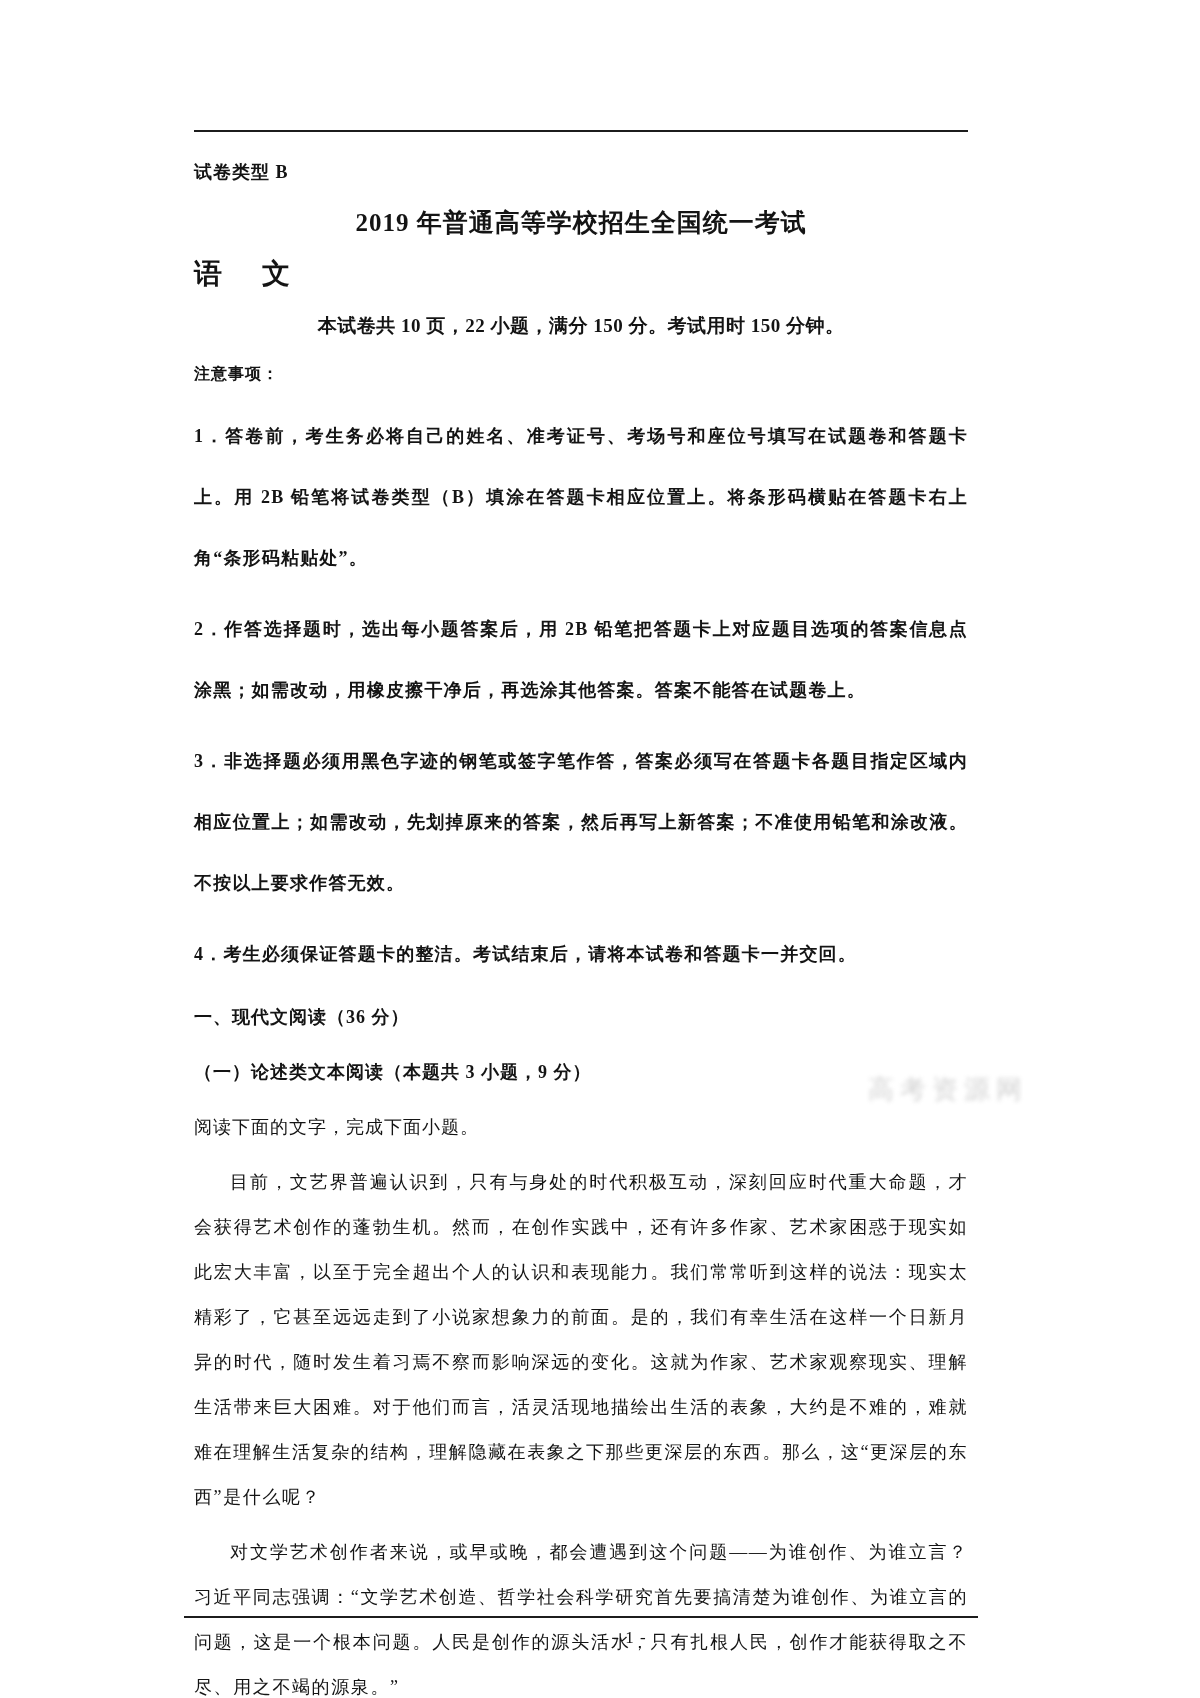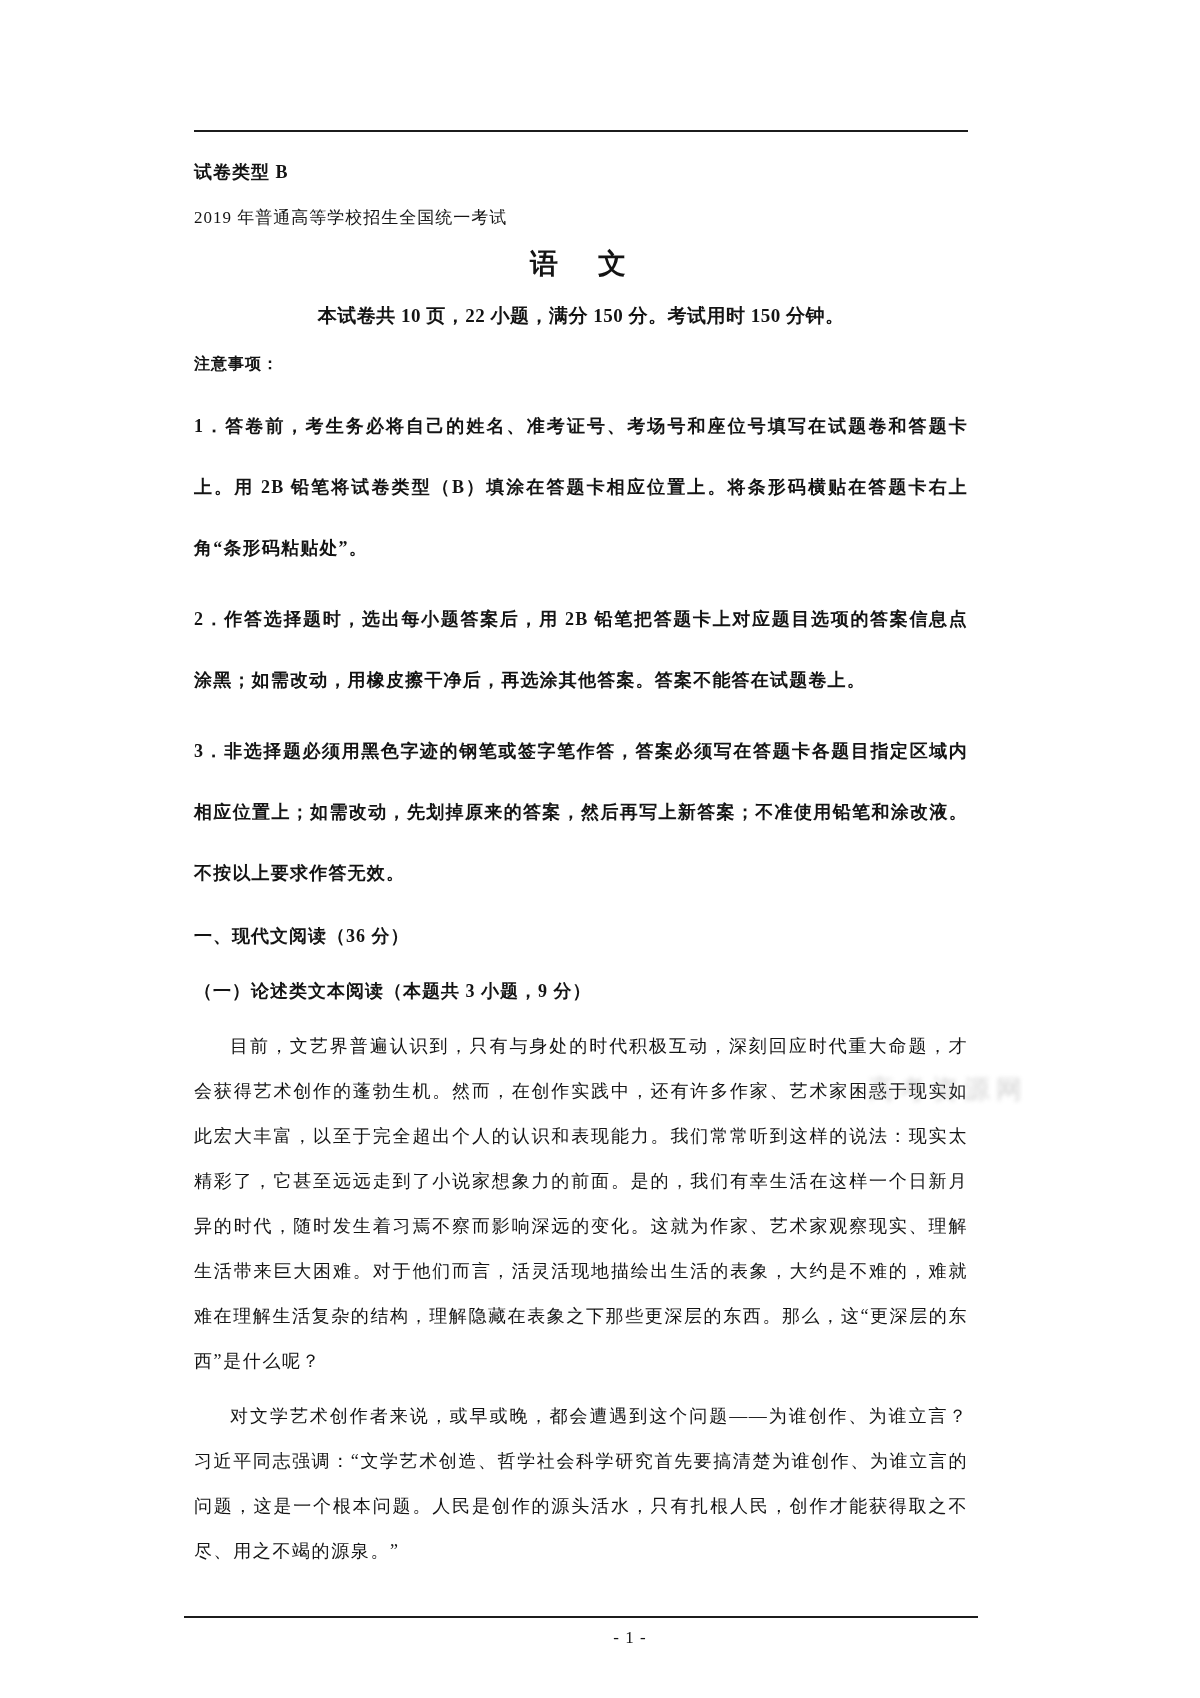--- a/index.html
+++ b/index.html
@@ -23,27 +23,27 @@
   }
   .top-rule { margin-top:100px; }
   .exam-type {
     margin-top:28px;
     font-size:18px;
     font-weight:bold;
     letter-spacing:1px;
   }
   .title {
     margin-top:22px;
-    font-size:17px;
-    font-weight:normal;
+    text-align:center;
+    font-size:25px;
+    font-weight:bold;
     letter-spacing:1px;
   }
   .subject {
     margin-top:16px;
-    text-align:center;
     font-size:28px;
     font-weight:bold;
     letter-spacing:6px;
   }
   .exam-info {
     margin-top:20px;
     text-align:center;
     font-size:19px;
     font-weight:bold;
     letter-spacing:0.5px;
@@ -127,25 +127,27 @@
   <p class="exam-info">本试卷共 10 页，22 小题，满分 150 分。考试用时 150 分钟。</p>
 
   <p class="notice-heading">注意事项：</p>
 
   <p class="notice">1．答卷前，考生务必将自己的姓名、准考证号、考场号和座位号填写在试题卷和答题卡上。用 2B 铅笔将试卷类型（B）填涂在答题卡相应位置上。将条形码横贴在答题卡右上角“条形码粘贴处”。</p>
 
   <p class="notice">2．作答选择题时，选出每小题答案后，用 2B 铅笔把答题卡上对应题目选项的答案信息点涂黑；如需改动，用橡皮擦干净后，再选涂其他答案。答案不能答在试题卷上。</p>
 
   <p class="notice">3．非选择题必须用黑色字迹的钢笔或签字笔作答，答案必须写在答题卡各题目指定区域内相应位置上；如需改动，先划掉原来的答案，然后再写上新答案；不准使用铅笔和涂改液。不按以上要求作答无效。</p>
 
+  <p class="notice">4．考生必须保证答题卡的整洁。考试结束后，请将本试卷和答题卡一并交回。</p>
 
   <p class="section-heading">一、现代文阅读（36 分）</p>
 
   <p class="subsection-heading">（一）论述类文本阅读（本题共 3 小题，9 分）</p>
 
+  <p class="instruction">阅读下面的文字，完成下面小题。</p>
 
   <p class="body-para">目前，文艺界普遍认识到，只有与身处的时代积极互动，深刻回应时代重大命题，才会获得艺术创作的蓬勃生机。然而，在创作实践中，还有许多作家、艺术家困惑于现实如此宏大丰富，以至于完全超出个人的认识和表现能力。我们常常听到这样的说法：现实太精彩了，它甚至远远走到了小说家想象力的前面。是的，我们有幸生活在这样一个日新月异的时代，随时发生着习焉不察而影响深远的变化。这就为作家、艺术家观察现实、理解生活带来巨大困难。对于他们而言，活灵活现地描绘出生活的表象，大约是不难的，难就难在理解生活复杂的结构，理解隐藏在表象之下那些更深层的东西。那么，这“更深层的东西”是什么呢？</p>
 
   <p class="body-para">对文学艺术创作者来说，或早或晚，都会遭遇到这个问题——为谁创作、为谁立言？习近平同志强调：“文学艺术创造、哲学社会科学研究首先要搞清楚为谁创作、为谁立言的问题，这是一个根本问题。人民是创作的源头活水，只有扎根人民，创作才能获得取之不尽、用之不竭的源泉。”</p>
 </div>
 
 <div class="watermark">高考资源网</div>
 
 <div class="bottom-rule"></div>
 

